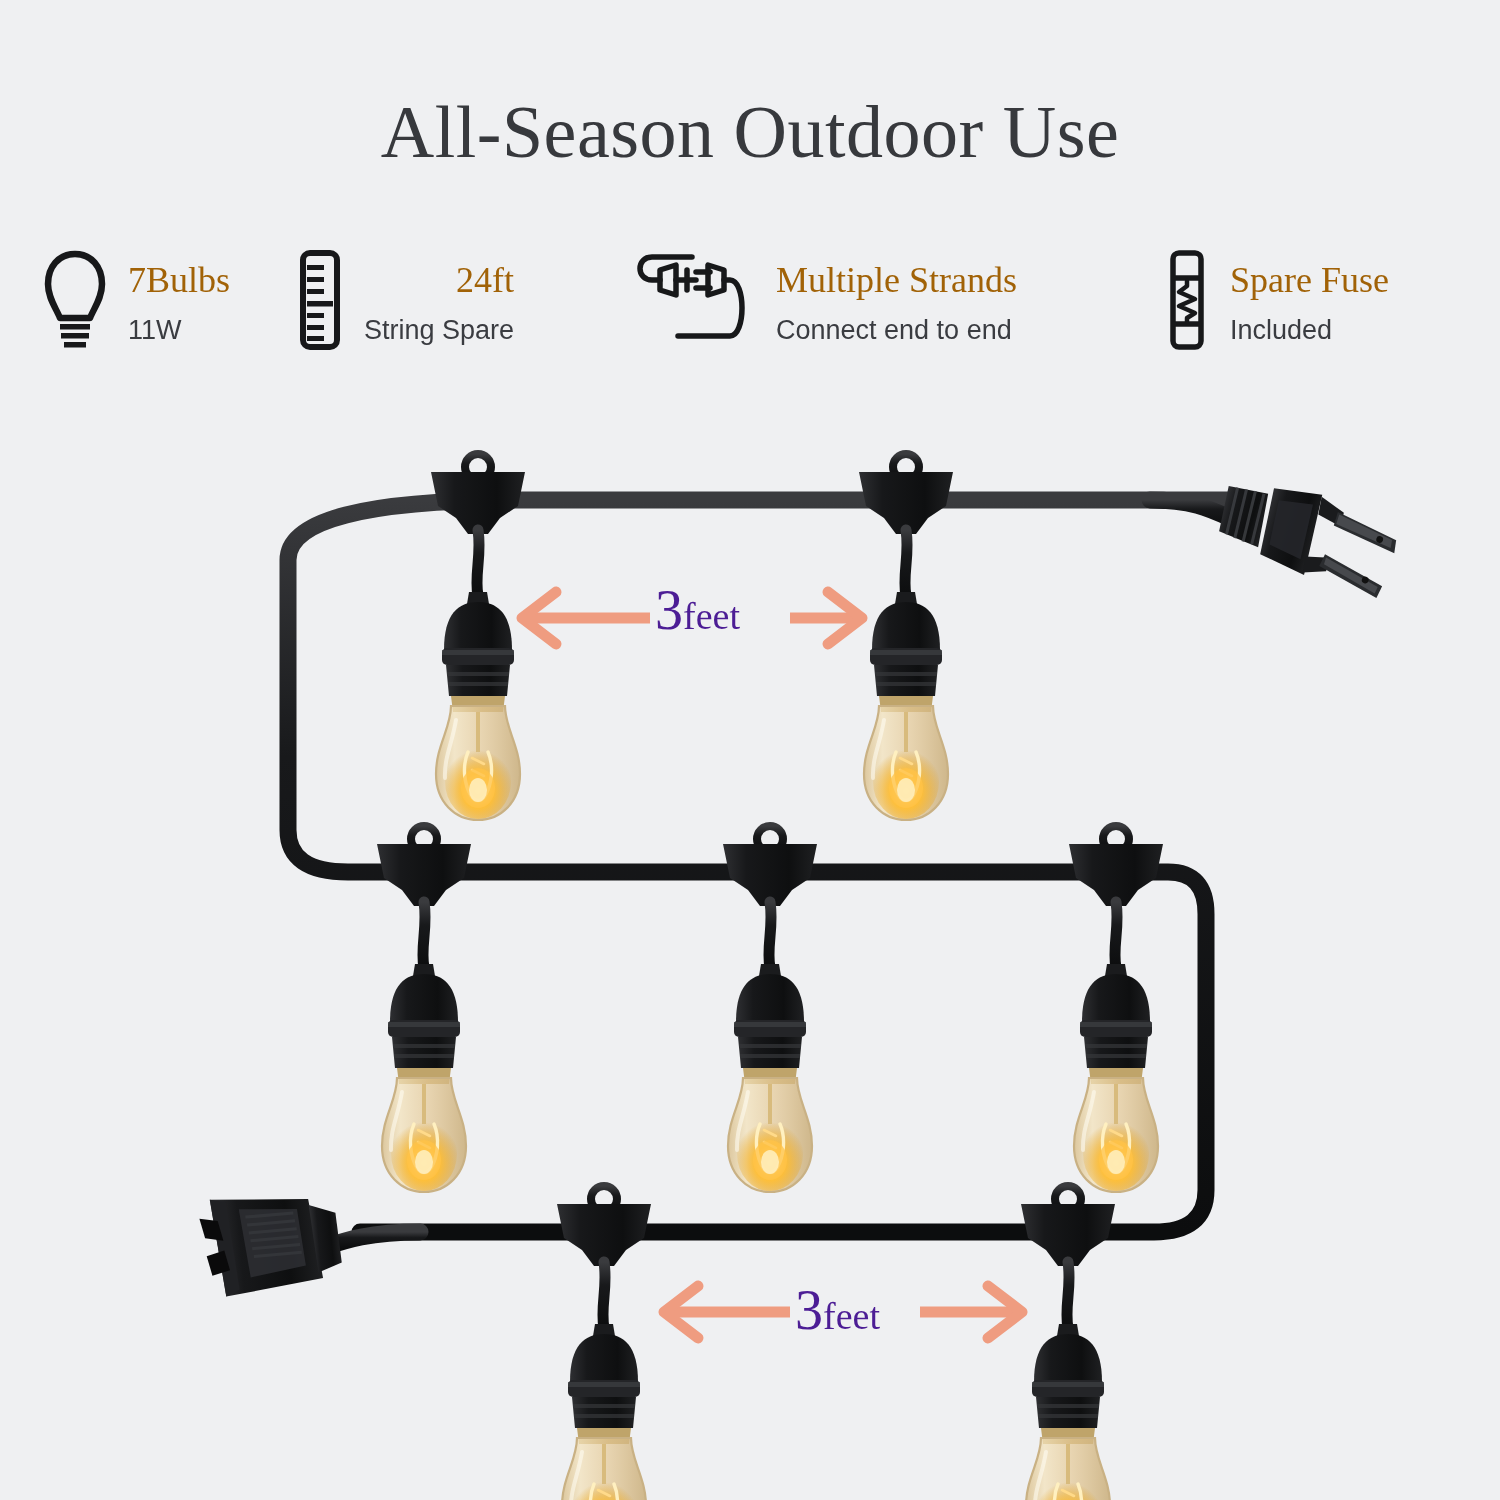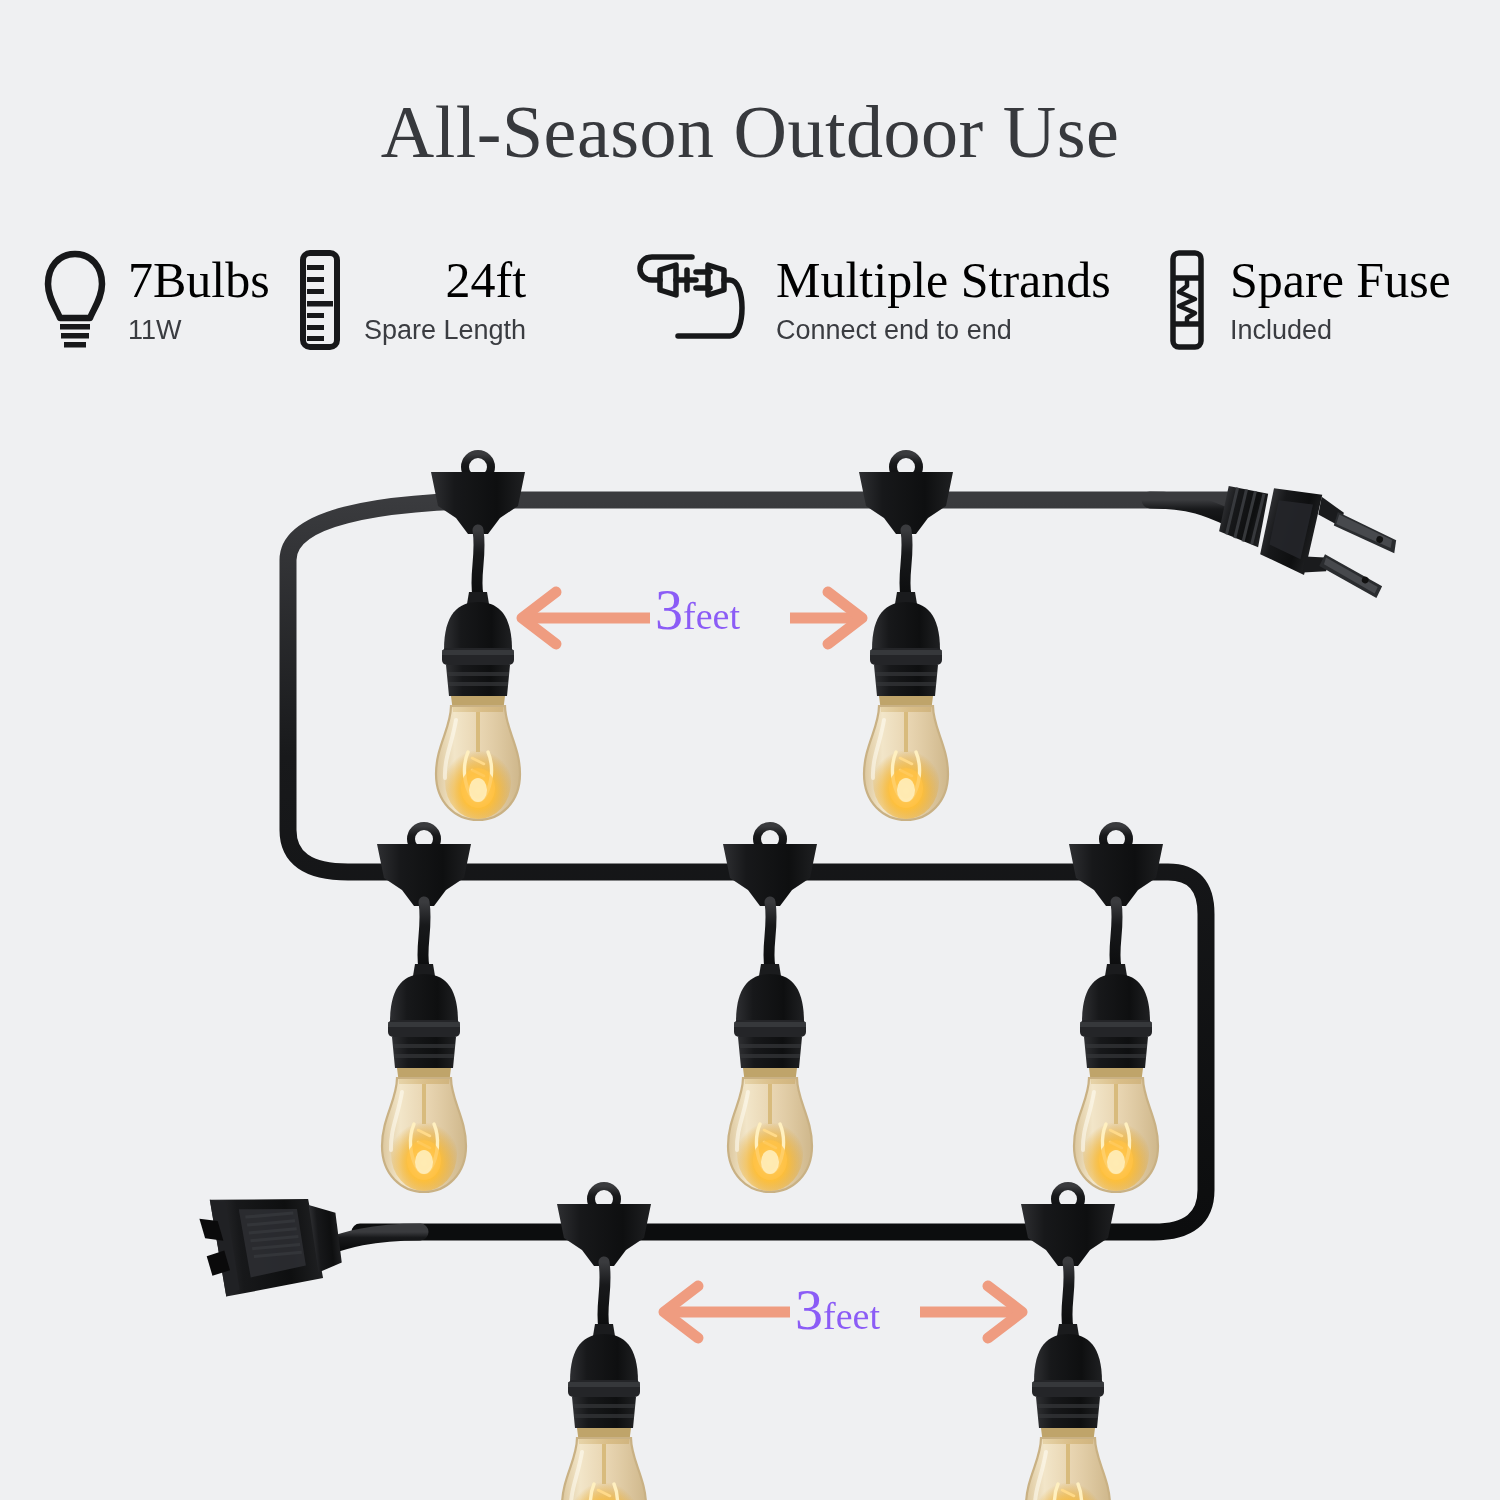--- a/index.html
+++ b/index.html
@@ -55,23 +55,23 @@
     flex: 0 0 auto;
     display: block;
   }
   .feat-text {
     display: flex;
     flex-direction: column;
     justify-content: flex-start;
   }
   .feat-primary {
     font-family: "Liberation Serif", serif;
-    font-size: 50px;
+    font-size: 36px;
     line-height: 56px;
-    color: #000000;
+    color: #a16207;
     white-space: nowrap;
   }
   .feat-secondary {
     font-family: "Liberation Sans", sans-serif;
     font-size: 27px;
     line-height: 44px;
     color: #3a3c41;
     white-space: nowrap;
   }
 
@@ -91,21 +91,21 @@
     top: 0;
     left: 0;
     width: 1500px;
     height: 1500px;
   }
 
   
   .dim-label {
     position: absolute;
     font-family: "Liberation Serif", serif;
-    color: #8b5cf6;
+    color: #4c1d95;
     white-space: nowrap;
   }
   .dim-num {
     font-size: 56px;
     letter-spacing: 0px;
   }
   .dim-unit {
     font-size: 38px;
   }
   #dim-label-top    { left: 655px; top: 578px; }
@@ -143,21 +143,21 @@
           <rect x="9" y="29" width="17" height="5" fill="#17181a"></rect>
           <rect x="9" y="41" width="17" height="5" fill="#17181a"></rect>
           <rect x="9" y="53" width="26" height="5.5" fill="#17181a"></rect>
           <rect x="9" y="65" width="17" height="5" fill="#17181a"></rect>
           <rect x="9" y="77" width="17" height="5" fill="#17181a"></rect>
           <rect x="9" y="88" width="17" height="5" fill="#17181a"></rect>
         </svg>
       </span>
       <span class="feat-text">
         <span class="feat-primary">24ft</span>
-        <span class="feat-secondary">Spare Length</span>
+        <span class="feat-secondary">String Spare</span>
       </span>
     </div>
 
     <div class="feature" id="feature-fuse">
       <span class="feat-icon">
         <svg width="42" height="104" viewBox="0 0 42 104">
           <rect x="7" y="5" width="28" height="94" rx="6" ry="6" fill="none" stroke="#17181a" stroke-width="5.5"></rect>
           <path d="M7 30 L35 30" stroke="#17181a" stroke-width="5.5"></path>
           <path d="M7 76 L35 76" stroke="#17181a" stroke-width="5.5"></path>
           <path d="M21 33 L21 38 L13 44 L29 51 L13 58 L29 65 L21 70 L21 74" fill="none" stroke="#17181a" stroke-width="4.5" stroke-linejoin="round" stroke-linecap="round"></path>

